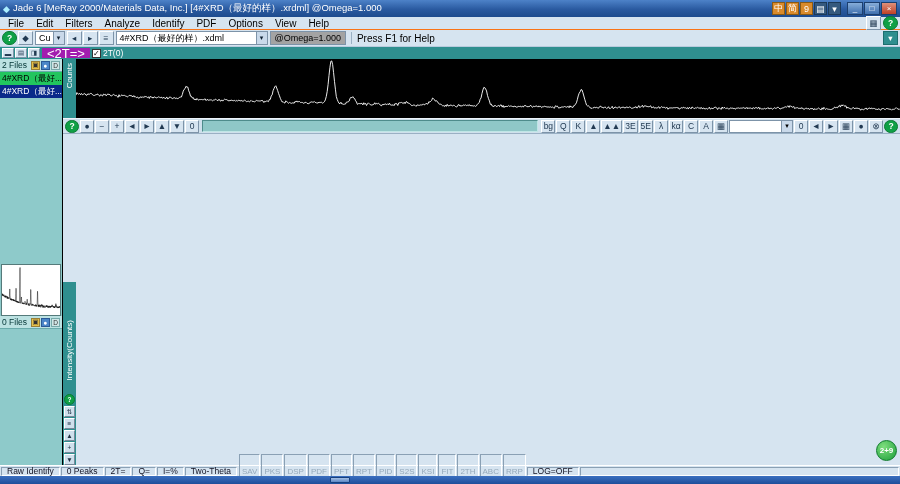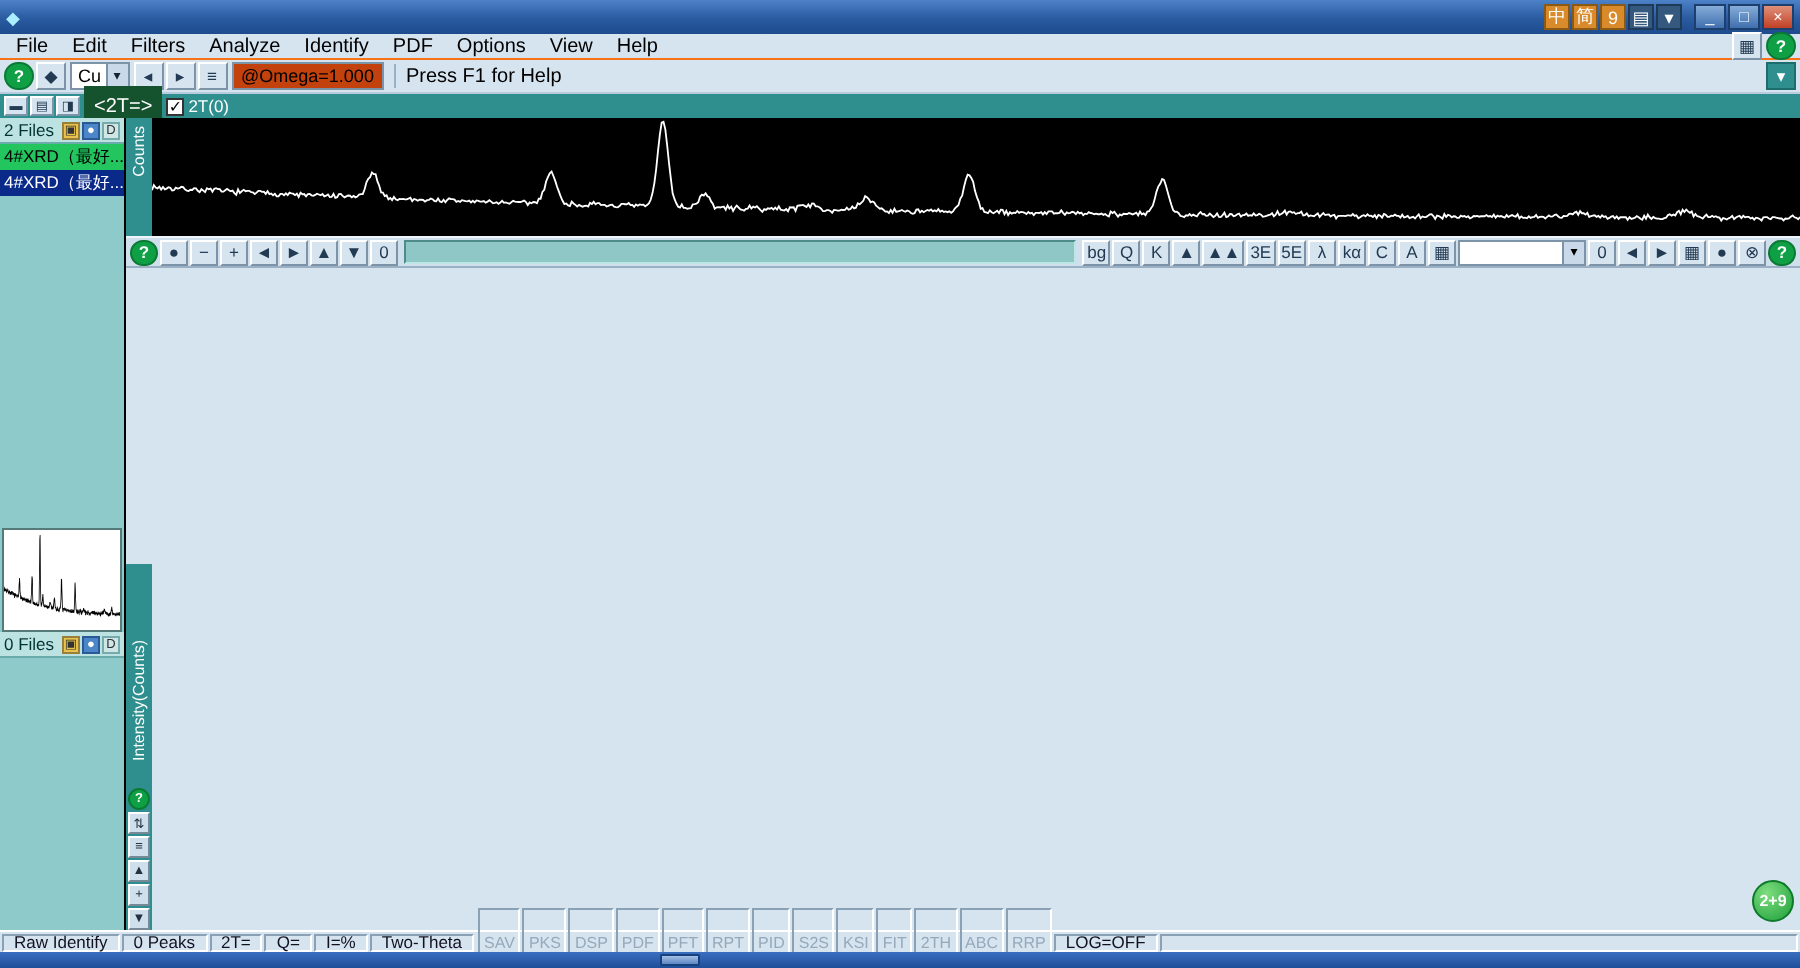--- a/index.html
+++ b/index.html
@@ -26,30 +26,30 @@
 
   
   .toolbar{height:17px;display:flex;align-items:center;gap:2px;padding:0 2px;background:#d6e4f0;border-bottom:1px solid #b9cbde;flex:0 0 auto;}
   .group{display:inline-flex;gap:1px;align-items:center;}
   .tbtn{min-width:15px;height:14px;background:#d6e4f0;border:1px solid;border-color:#fff #7d93a8 #7d93a8 #fff;font-size:8.5px;display:inline-flex;align-items:center;justify-content:center;color:#223a52;padding:0 1px;}
   .green{background:#0fa046 !important;color:#fff !important;border:1px solid #0b7a34 !important;border-radius:7px;font-weight:bold;}
   .teal{background:#2f8f8f !important;color:#fff !important;border-color:#1d6d6d !important;}
   .combo{height:14px;background:#fff;border:1px solid #7d93a8;display:inline-flex;align-items:center;font-size:9px;padding-left:3px;gap:2px;}
   .combo .carrow{width:11px;height:12px;background:#c9d9ea;border-left:1px solid #7d93a8;display:inline-flex;align-items:center;justify-content:center;font-size:7px;color:#123;}
   .combo.wide{width:152px;justify-content:space-between;white-space:nowrap;overflow:hidden;}
-  .omega{height:14px;background:#c2410c;border:1px solid #7d93a8;display:inline-flex;align-items:center;padding:0 4px;font-size:9px;}
+  .omega{height:14px;background:#a3a3a3;border:1px solid #7d93a8;display:inline-flex;align-items:center;padding:0 4px;font-size:9px;}
   .tsep{width:1px;height:12px;background:#9ab0c4;margin:0 3px;}
   .hint{font-size:10px;}
   .flexspacer{flex:1;}
 
   
   .scanbar{height:12px;display:flex;align-items:center;background:#2f8f8f;gap:2px;padding:0 2px;flex:0 0 auto;}
   .scanbar .tbtn{height:10px;min-width:12px;font-size:6.5px;}
   .scaninfo{flex:1;height:10px;background:#23807f;color:#ffef9e;font-size:8.5px;display:flex;align-items:center;padding:0 4px;border:1px solid;border-color:#115f5f #5fb7b7 #5fb7b7 #115f5f;white-space:nowrap;overflow:hidden;}
-  .cursorlbl{color:#fff;font-size:10px;padding:10px 5px;background:#14532d;height:10px;display:flex;align-items:center;}
+  .cursorlbl{color:#fff;font-size:13px;padding:0 5px;background:#a21caf;height:10px;display:flex;align-items:center;}
   .chk{display:flex;align-items:center;gap:2px;color:#fff;font-size:8.5px;padding-right:4px;}
   .chk .box{width:9px;height:9px;background:#fff;border:1px solid #333;color:#000;font-size:8px;display:flex;align-items:center;justify-content:center;}
 
   
   .bodyrow{flex:1;display:flex;min-height:0;}
   .sidebar{width:63px;background:#8ecaca;border-right:1px solid #000000;display:flex;flex-direction:column;flex:0 0 auto;}
   .sideheader{height:13px;background:#bce2e2;border-bottom:1px solid #6aabab;display:flex;align-items:center;font-size:8.5px;padding:0 2px;gap:2px;color:#033;flex:0 0 auto;}
   .hicons{margin-left:auto;display:flex;gap:1px;}
   .hic{width:9px;height:9px;font-size:6.5px;display:flex;align-items:center;justify-content:center;background:#e8c24a;border:1px solid #99803a;color:#333;}
   .hic.icon-blue{background:#4a86c8;color:#fff;border-color:#2a5a96;}
@@ -92,20 +92,21 @@
   .taskbar{height:8px;background:linear-gradient(#3a6fc0,#1e4e9a);display:flex;align-items:center;flex:0 0 auto;}
   .taskbtn{width:20px;height:6px;margin-left:330px;background:linear-gradient(#a4c0e4,#5c86c4);border:1px solid #17407e;border-radius:1px;}
 </style>
 </head>
 <body>
 
 <div class="app">
 
   <div class="titlebar">
     <span class="appicon">◆</span>
+    <span class="title">Jade 6 [MeRay 2000/Materials Data, Inc.]   [4#XRD（最好的样）.xrdml] @Omega=1.000</span>
     <div class="langbar">
         <span class="langbtn">中</span>
         <span class="langbtn">简</span>
         <span class="langbtn">9</span>
         <span class="langbtn lang-blue">▤</span>
         <span class="langbtn lang-blue">▾</span>
       </div>
     <div class="winbtns">
       <span class="winbtn">_</span>
       <span class="winbtn">□</span>
@@ -138,20 +139,24 @@
       </span>
     <span class="combo">
       <span>Cu</span>
       <span class="carrow">▾</span>
     </span>
     <span class="group">
         <span class="tbtn">◂</span>
         <span class="tbtn">▸</span>
         <span class="tbtn">≡</span>
       </span>
+    <span class="combo wide">
+      <span>4#XRD（最好的样）.xdml</span>
+      <span class="carrow">▾</span>
+    </span>
     <span class="omega">@Omega=1.000</span>
     <span class="tsep"></span>
     <span class="hint">Press F1 for Help</span>
     <span class="flexspacer"></span>
     <span class="tbtn teal">▾</span>
   </div>
 
   <div class="scanbar">
     <span class="group">
         <span class="tbtn">▬</span>

